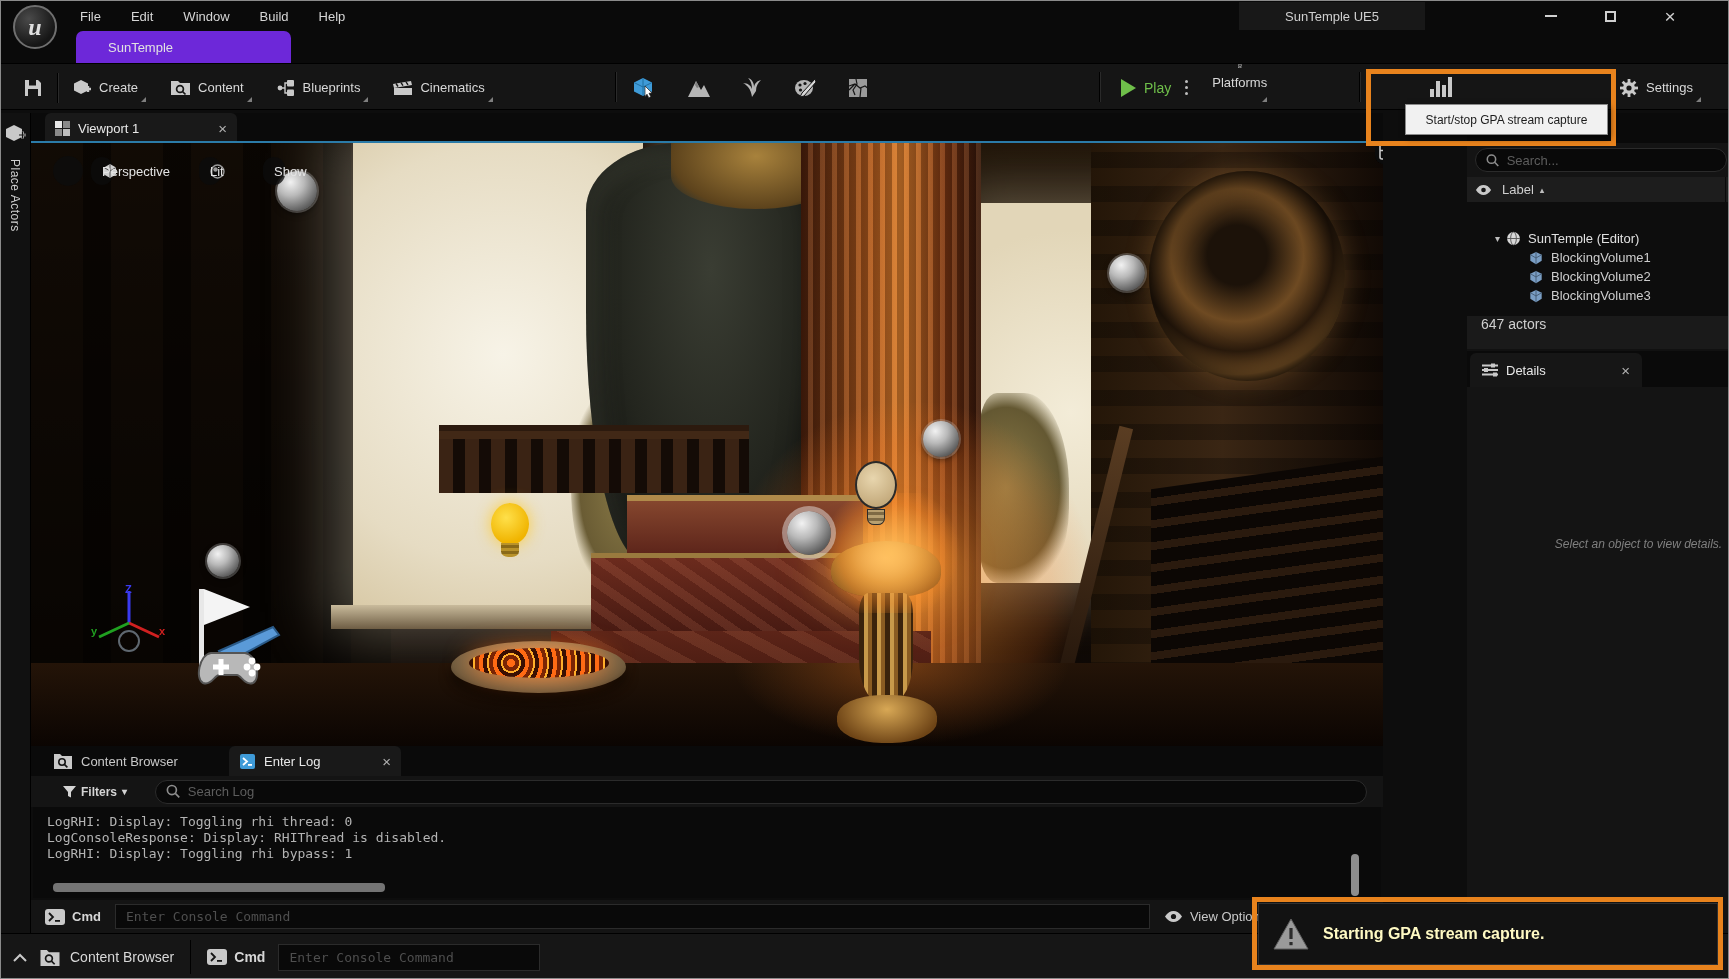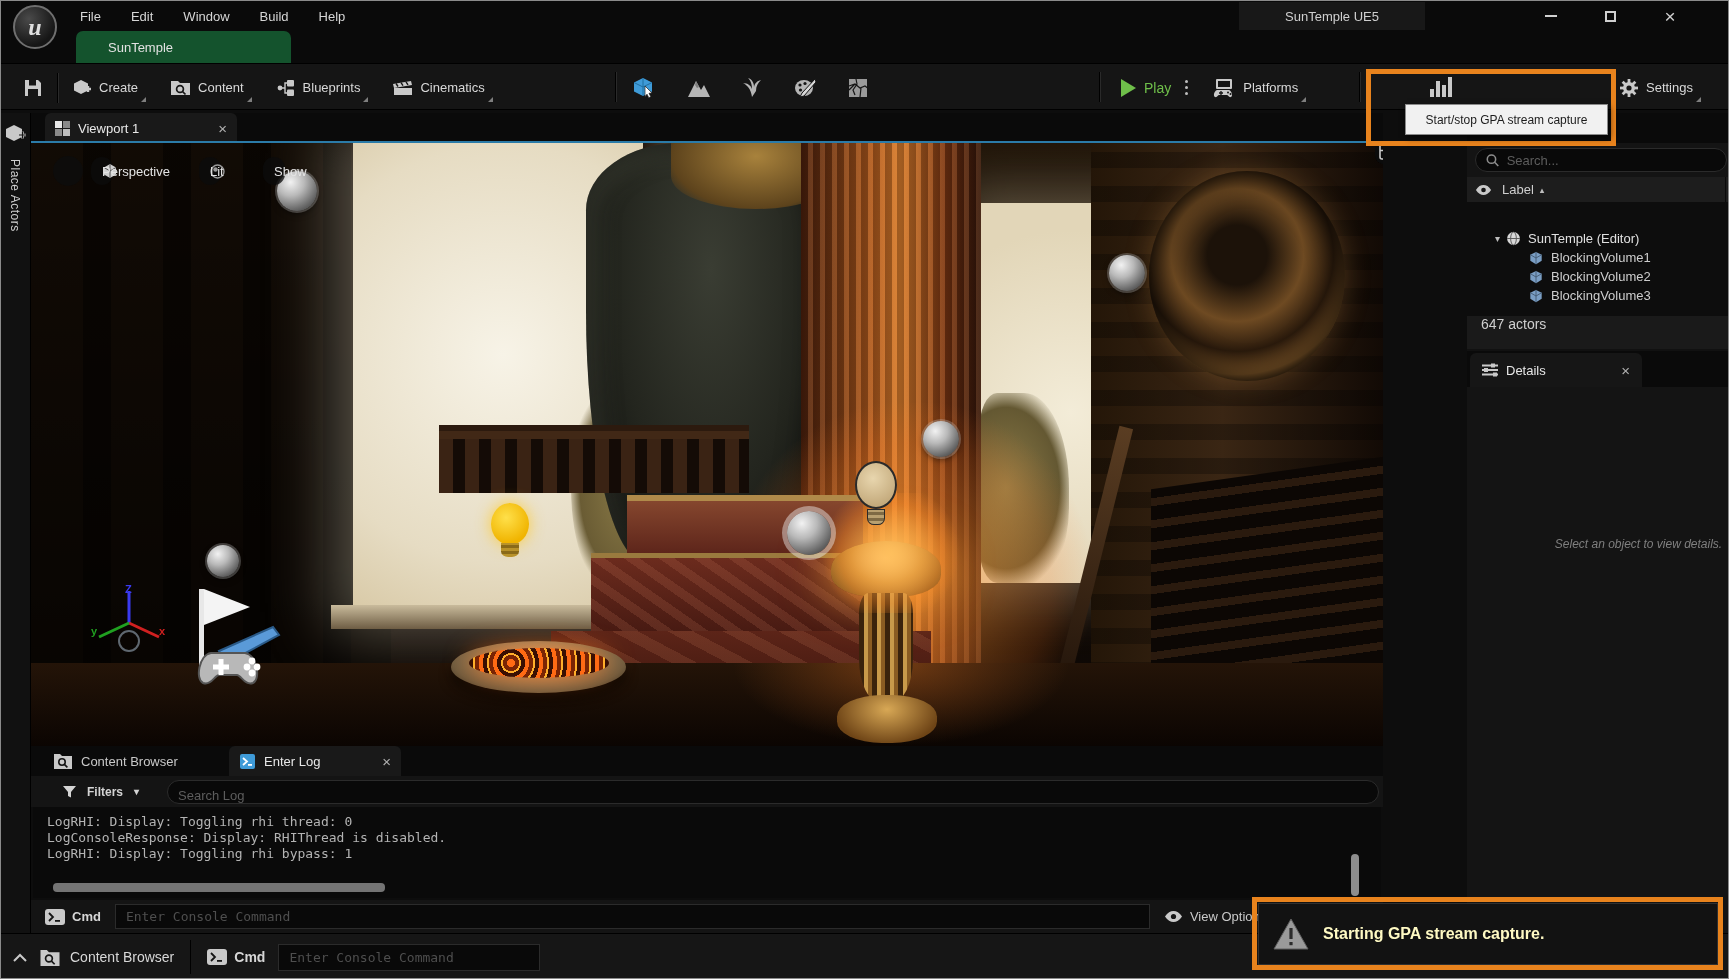--- a/index.html
+++ b/index.html
@@ -23,21 +23,21 @@
     color:#e0e0e0; font-family:"Liberation Serif", serif; font-style:italic; font-weight:bold; font-size:24px; }
   .app-title-box { left:1238px; top:1px; width:186px; height:28px; background:#181818; 
     display:flex; align-items:center; justify-content:center; font-size:13px; color:#cfcfcf; }
   .win-btn { top:0; width:52px; height:30px; display:flex; align-items:center; justify-content:center; color:#d0d0d0; }
   .min-glyph { width:12px; height:2px; background:#d0d0d0; }
   .max-glyph { width:11px; height:11px; border:2px solid #d0d0d0; }
   .close-glyph { font-size:19px; line-height:1; color:#d0d0d0; }
 
   
   .tabrow { left:0; top:30px; width:1729px; height:32px; background:#0a0a0a; }
-  .project-tab { left:75px; top:30px; width:215px; height:32px; background:#14532d;
+  .project-tab { left:75px; top:30px; width:215px; height:32px; background:#6d28d9;
     border-radius:7px 7px 0 0; display:flex; align-items:center; padding-left:32px;
     font-size:13px; color:#e2e2e2; }
 
   
   .toolbar { left:0; top:62px; width:1729px; height:47px; background:#151515; border-top:1px solid #000; border-bottom:1px solid #000; }
   .tb-btn { display:flex; align-items:center; gap:7px; height:47px; padding:0 10px; font-size:13px; color:#d8d8d8; cursor:default; }
   .corner { width:0; height:0; border-bottom:5px solid #7e7e7e; border-left:5px solid transparent; align-self:flex-end; margin:0 0 9px -4px; }
   .vsep { width:1px; height:30px; background:#000; box-shadow:1px 0 0 #2a2a2a; }
   .mode-icons { position:absolute; left:632px; top:0; height:47px; display:flex; align-items:center; gap:30px; }
   .play-group { position:absolute; left:1120px; top:0; height:47px; display:flex; align-items:center; gap:8px; }
@@ -80,21 +80,21 @@
 
   .sphere { border-radius:50%; background:radial-gradient(circle at 34% 28%, #f2f2f2, #b9b9b9 35%, #5e5e5e 75%, #3a3a3a);
     box-shadow:0 0 0 2px rgba(230,230,230,.25), 0 3px 6px rgba(0,0,0,.5); z-index:12; }
 
   
   .bot-tabbar { left:30px; top:745px; width:1352px; height:30px; background:#0a0a0a; }
   .cb-tab { left:40px; top:745px; height:30px; display:flex; align-items:center; gap:8px; padding:0 12px; font-size:13px; color:#c9c9c9; }
   .ol-tab { left:228px; top:745px; width:172px; height:30px; background:#191919; border-radius:6px 6px 0 0;
     display:flex; align-items:center; gap:8px; padding:0 10px; font-size:13px; color:#e8e8e8; }
   .filter-row { left:30px; top:775px; width:1352px; height:31px; background:#141414; display:flex; align-items:center; }
-  .filters-btn { display:flex; align-items:center; gap:11px; margin-left:32px; font-size:12px; font-weight:bold; color:#d4d4d4; }
+  .filters-btn { display:flex; align-items:center; gap:5px; margin-left:32px; font-size:12px; font-weight:bold; color:#d4d4d4; }
   .search-pill { background:#090909; border:1px solid #2b2b2b; border-radius:12px; height:24px; display:flex; align-items:center; gap:7px; padding:0 10px; }
   .search-pill input { background:transparent; border:none; outline:none; color:#bdbdbd; font-size:13px; width:100%; }
   .search-pill input::placeholder { color:#5d5d5d; }
   .log-area { left:32px; top:806px; width:1348px; height:91px; background:#0a0a0a;
     font-family:"DejaVu Sans Mono","Liberation Mono", monospace; font-size:13px; color:#b4b4b4;
     padding:7px 0 0 14px; line-height:16px; white-space:pre; }
   .hscroll { left:52px; top:882px; width:332px; height:9px; border-radius:4px; background:#747474; z-index:8; }
   .vscroll { left:1350px; top:853px; width:8px; height:42px; border-radius:4px; background:#8d8d8d; z-index:8; }
   .cmd-row { left:30px; top:899px; width:1352px; height:33px; background:#141414; display:flex; align-items:center; }
   .cmd-input { background:#090909; border:1px solid #2b2b2b; height:25px; display:flex; align-items:center; padding:0 10px; }
@@ -229,21 +229,21 @@
     <div class="play-group">
       <div class="flex" style="gap:8px;">
         <span class="play-tri"></span>
         <span class="play-label">Play</span>
       </div>
       <div class="kebab" style="margin-left:6px;">
           <i></i>
           <i></i>
           <i></i>
         </div>
-      <div class="tb-btn" style="margin-left:6px;">
+      <div class="tb-btn" style="margin-left:6px;flex-direction:column;">
         <svg width="24" height="20" viewBox="0 0 24 20">
             <rect x="4" y="1" width="16" height="10" rx="1" fill="#c9c9c9"></rect>
             <rect x="6" y="3" width="12" height="6" fill="#151515"></rect>
             <path d="M5 12c-3 1-4 6-2 7 2 .8 3-2 4-2h8c1 0 2 2.8 4 2 2-1 1-6-2-7z" fill="#c9c9c9"></path>
             <path d="M7 15h4M9 13v4" stroke="#151515" stroke-width="1.3"></path>
             <circle cx="16" cy="14.5" r="1" fill="#151515"></circle>
             <circle cx="18.5" cy="16" r="1" fill="#151515"></circle>
           </svg>
         <span>Platforms</span>
           <span class="corner"></span>
@@ -478,21 +478,21 @@
     <span class="tab-close">×</span>
   </div>
   <div class="abs filter-row">
     <div class="filters-btn">
       <svg width="13" height="13" viewBox="0 0 13 13">
           <path d="M0 1h13L8 7v5.5L5 11V7z" fill="#d4d4d4"></path>
         </svg>
       <span>Filters</span>
       <span style="font-size:10px;">▾</span>
     </div>
-    <div class="search-pill" style="margin-left:28px; width:1212px;flex-direction:column;">
+    <div class="search-pill" style="margin-left:28px; width:1212px;">
       <svg width="15" height="15" viewBox="0 0 15 15">
           <circle cx="6" cy="6" r="4.6" fill="none" stroke="#8d8d8d" stroke-width="1.7"></circle>
           <path d="M9.5 9.5l4 4" stroke="#8d8d8d" stroke-width="1.7"></path>
         </svg>
       <input placeholder="Search Log" style="">
     </div>
   </div>
   <div class="abs log-area"><div>LogRHI: Display: Toggling rhi thread: 0</div><div>LogConsoleResponse: Display: RHIThread is disabled.</div><div>LogRHI: Display: Toggling rhi bypass: 1</div></div>
   <div class="abs hscroll"></div>
   <div class="abs vscroll"></div>

